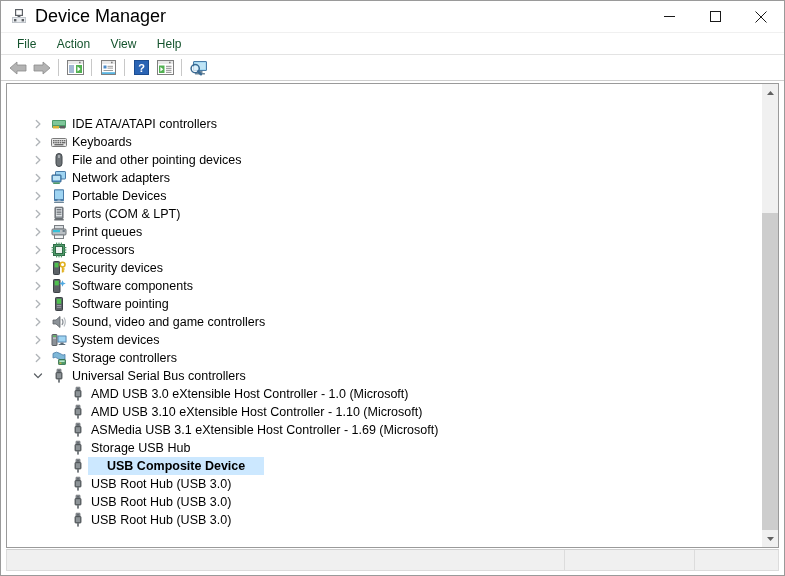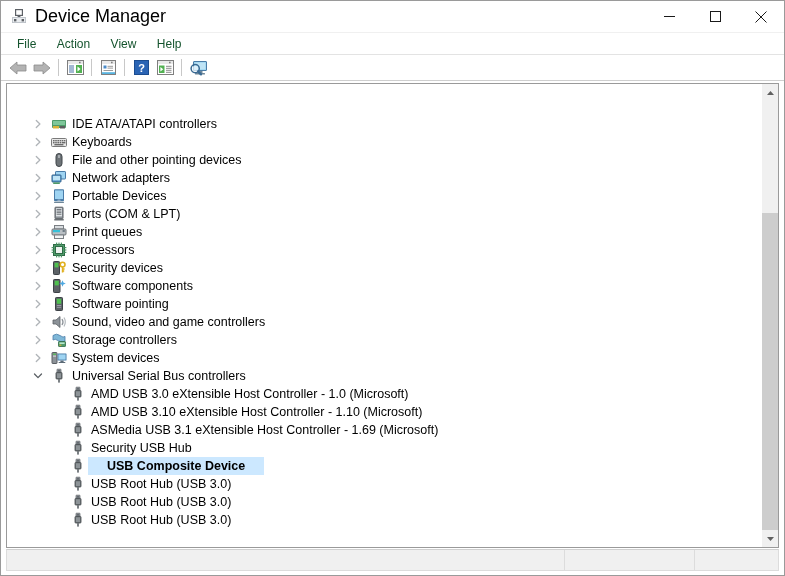--- a/index.html
+++ b/index.html
@@ -541,50 +541,50 @@
             <span class="tlabel">Sound, video and game controllers</span>
           </div>
           <div class="row parent">
             <span class="chev">
               <svg width="10" height="10" viewBox="0 0 10 10">
                 <path d="M3.3 1.5 L6.9 5 L3.3 8.5" stroke="#b0b4b8" stroke-width="1.3" fill="none" stroke-linecap="round" stroke-linejoin="round"></path>
               </svg>
             </span>
             <span class="ticon">
               <svg width="16" height="16" viewBox="0 0 16 16">
-                <path d="M2 3.5 Q5.5 0.8 9 3.5 Q12.5 6.2 14 4.4 L14 9 Q11 11.5 7.5 8.8 Q4 6.2 2 8 Z" fill="#7fb8d8" stroke="#4a7ca8" stroke-width="0.8"></path>
-                <rect x="7.5" y="9.5" width="7" height="5" rx="0.6" fill="#4f9b6a" stroke="#2f6a46" stroke-width="0.8"></rect>
-                <rect x="8.4" y="10.4" width="5.2" height="1.6" fill="#b9e6cc"></rect>
-                <rect x="8.4" y="12.6" width="2" height="1.2" fill="#d8b23a"></rect>
-              </svg>
-            </span>
-            <span class="tlabel">Storage controllers</span>
-          </div>
-          <div class="row parent">
-            <span class="chev">
-              <svg width="10" height="10" viewBox="0 0 10 10">
-                <path d="M3.3 1.5 L6.9 5 L3.3 8.5" stroke="#b0b4b8" stroke-width="1.3" fill="none" stroke-linecap="round" stroke-linejoin="round"></path>
-              </svg>
-            </span>
-            <span class="ticon">
-              <svg width="16" height="16" viewBox="0 0 16 16">
                 <rect x="1" y="2.5" width="5" height="11" rx="0.6" fill="#8c9298" stroke="#5a5f64"></rect>
                 <rect x="2" y="3.6" width="3" height="1.2" fill="#4fc04f"></rect>
                 <rect x="2" y="5.6" width="3" height="1" fill="#d9dde0"></rect>
                 <rect x="6.5" y="3.5" width="9" height="7" rx="0.6" fill="#4a7ca8"></rect>
                 <rect x="7.4" y="4.4" width="7.2" height="5.2" fill="#9fd4f2"></rect>
                 <rect x="9.4" y="10.6" width="3.2" height="1.4" fill="#5c6b77"></rect>
                 <rect x="7.6" y="12" width="6.8" height="1.1" rx="0.4" fill="#5c6b77"></rect>
               </svg>
             </span>
             <span class="tlabel">System devices</span>
           </div>
           <div class="row parent">
             <span class="chev">
               <svg width="10" height="10" viewBox="0 0 10 10">
+                <path d="M3.3 1.5 L6.9 5 L3.3 8.5" stroke="#b0b4b8" stroke-width="1.3" fill="none" stroke-linecap="round" stroke-linejoin="round"></path>
+              </svg>
+            </span>
+            <span class="ticon">
+              <svg width="16" height="16" viewBox="0 0 16 16">
+                <path d="M2 3.5 Q5.5 0.8 9 3.5 Q12.5 6.2 14 4.4 L14 9 Q11 11.5 7.5 8.8 Q4 6.2 2 8 Z" fill="#7fb8d8" stroke="#4a7ca8" stroke-width="0.8"></path>
+                <rect x="7.5" y="9.5" width="7" height="5" rx="0.6" fill="#4f9b6a" stroke="#2f6a46" stroke-width="0.8"></rect>
+                <rect x="8.4" y="10.4" width="5.2" height="1.6" fill="#b9e6cc"></rect>
+                <rect x="8.4" y="12.6" width="2" height="1.2" fill="#d8b23a"></rect>
+              </svg>
+            </span>
+            <span class="tlabel">Storage controllers</span>
+          </div>
+          <div class="row parent">
+            <span class="chev">
+              <svg width="10" height="10" viewBox="0 0 10 10">
                 <path d="M1.5 3 L5 6.6 L8.5 3" stroke="#5a5f64" stroke-width="1.3" fill="none" stroke-linecap="round" stroke-linejoin="round"></path>
               </svg>
             </span>
             <span class="ticon">
               <svg width="16" height="16" viewBox="0 0 16 16">
                 <rect x="6" y="1.2" width="4" height="3.2" rx="0.4" fill="#9aa0a6" stroke="#5a5f64" stroke-width="0.7"></rect>
                 <rect x="6.9" y="1.9" width="0.9" height="1.8" fill="#5a5f64"></rect>
                 <rect x="8.2" y="1.9" width="0.9" height="1.8" fill="#5a5f64"></rect>
                 <rect x="5" y="4.4" width="6" height="6.6" rx="0.8" fill="#6e7478" stroke="#41464a" stroke-width="0.8"></rect>
                 <rect x="6" y="5.4" width="4" height="4.6" fill="#8d9397"></rect>
@@ -636,21 +636,21 @@
             <span class="ticon">
               <svg width="16" height="16" viewBox="0 0 16 16">
                 <rect x="6" y="1.2" width="4" height="3.2" rx="0.4" fill="#9aa0a6" stroke="#5a5f64" stroke-width="0.7"></rect>
                 <rect x="6.9" y="1.9" width="0.9" height="1.8" fill="#5a5f64"></rect>
                 <rect x="8.2" y="1.9" width="0.9" height="1.8" fill="#5a5f64"></rect>
                 <rect x="5" y="4.4" width="6" height="6.6" rx="0.8" fill="#6e7478" stroke="#41464a" stroke-width="0.8"></rect>
                 <rect x="6" y="5.4" width="4" height="4.6" fill="#8d9397"></rect>
                 <rect x="7.1" y="11" width="1.8" height="3.6" fill="#6e7478"></rect>
               </svg>
             </span>
-            <span class="tlabel">Security USB Hub</span>
+            <span class="tlabel">Storage USB Hub</span>
           </div>
           <div class="row child selected">
             <span class="ticon">
               <svg width="16" height="16" viewBox="0 0 16 16">
                 <rect x="6" y="1.2" width="4" height="3.2" rx="0.4" fill="#9aa0a6" stroke="#5a5f64" stroke-width="0.7"></rect>
                 <rect x="6.9" y="1.9" width="0.9" height="1.8" fill="#5a5f64"></rect>
                 <rect x="8.2" y="1.9" width="0.9" height="1.8" fill="#5a5f64"></rect>
                 <rect x="5" y="4.4" width="6" height="6.6" rx="0.8" fill="#6e7478" stroke="#41464a" stroke-width="0.8"></rect>
                 <rect x="6" y="5.4" width="4" height="4.6" fill="#8d9397"></rect>
                 <rect x="7.1" y="11" width="1.8" height="3.6" fill="#6e7478"></rect>

